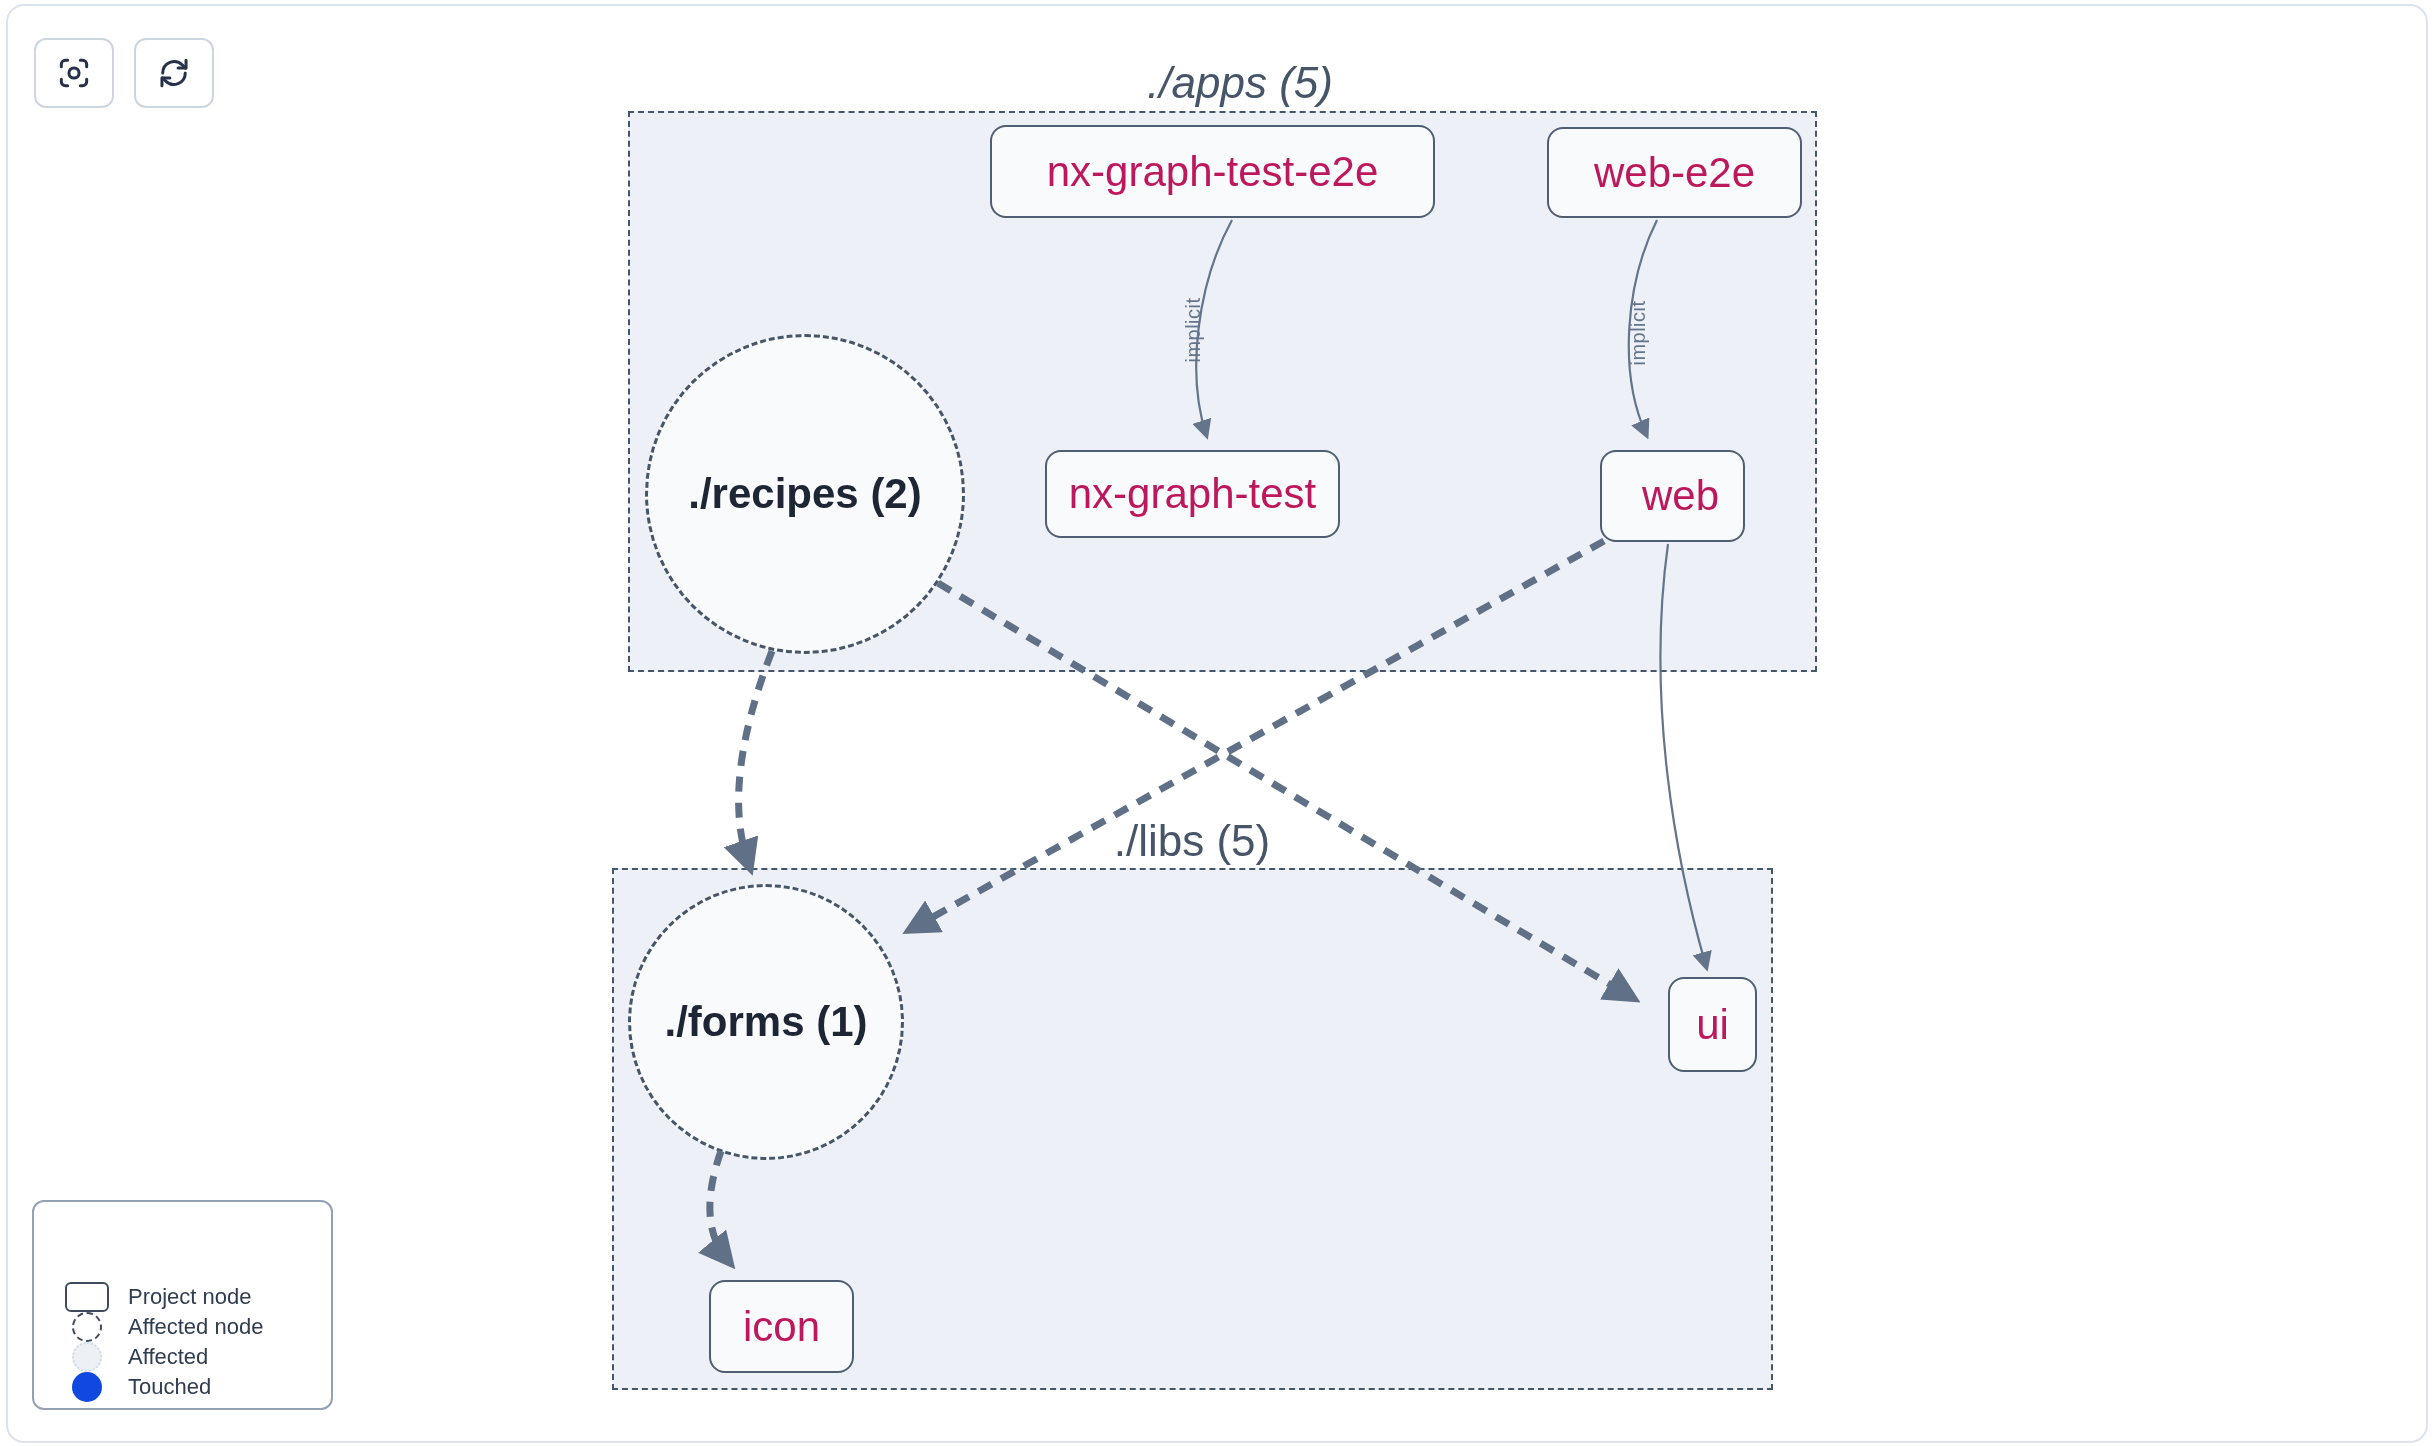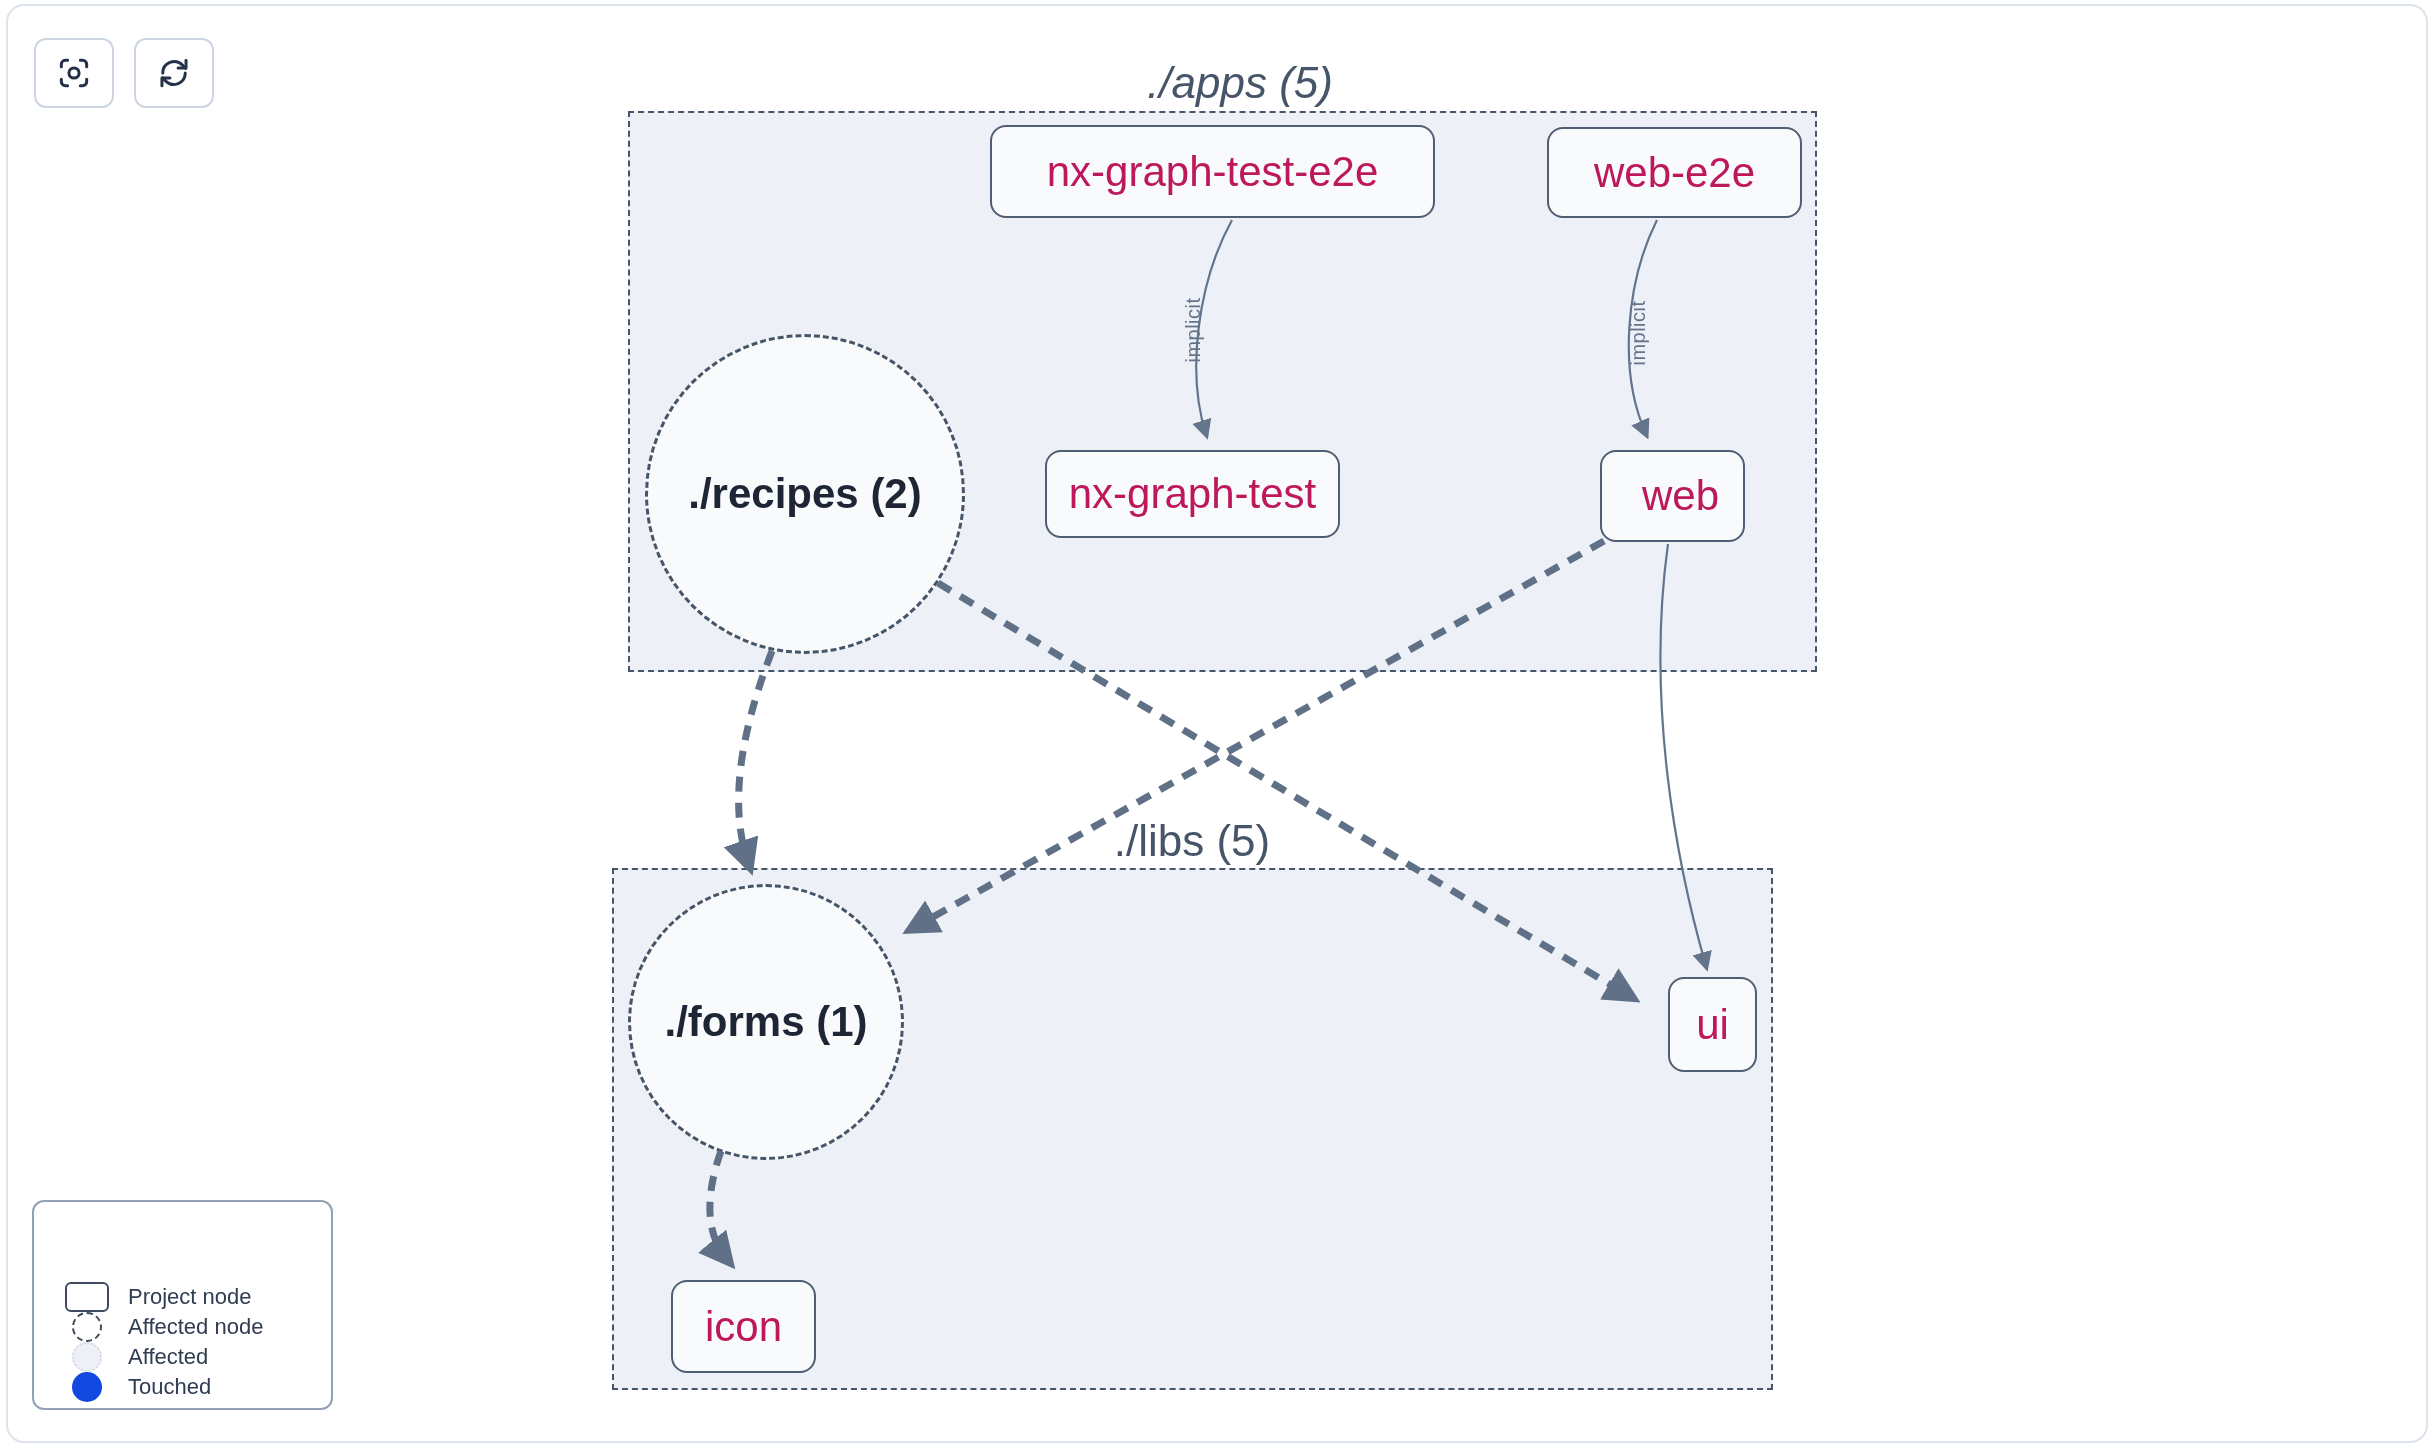--- a/index.html
+++ b/index.html
@@ -115,21 +115,21 @@
 </svg>
 
 <div class="edge-label" style="left:1193px; top:330px;">implicit</div>
 <div class="edge-label" style="left:1638px; top:333px;">implicit</div>
 
 <div class="node" style="left:990px; top:125px; width:445px; height:93px;">nx-graph-test-e2e</div>
 <div class="node" style="left:1547px; top:127px; width:255px; height:91px;">web-e2e</div>
 <div class="node" style="left:1045px; top:450px; width:295px; height:88px;">nx-graph-test</div>
 <div class="node" style="left:1600px; top:450px; width:145px; height:92px;padding-left:16px;">web</div>
 <div class="node" style="left:1668px; top:977px; width:89px; height:95px;">ui</div>
-<div class="node" style="left:671px; top:1280px; width:145px; height:93px;">icon</div>
+<div class="node" style="left:709px; top:1280px; width:145px; height:93px;">icon</div>
 
 <div class="composite" style="left:645px; top:334px; width:320px; height:320px;">./recipes (2)</div>
 <div class="composite" style="left:628px; top:884px; width:276px; height:276px;">./forms (1)</div>
 
 <div class="legend">
   <div class="legend-row">
     <span class="legend-sym">
         <span class="sym-project"></span>
       </span>
     <span class="legend-label">Project node</span>

